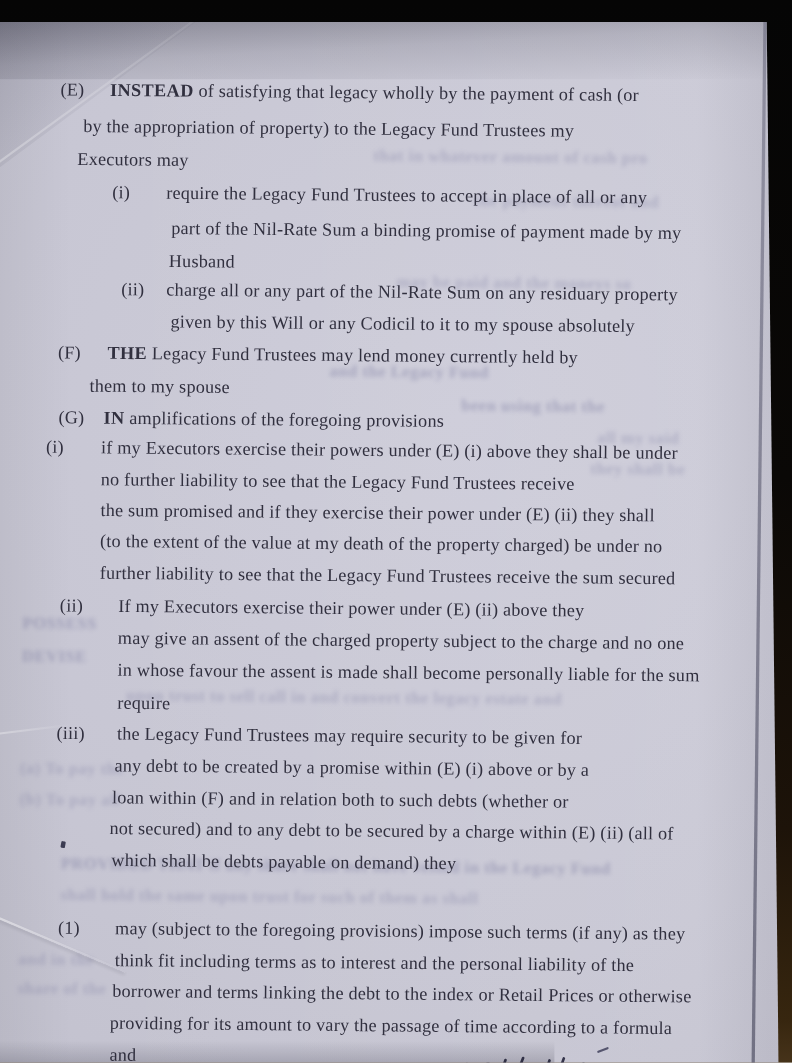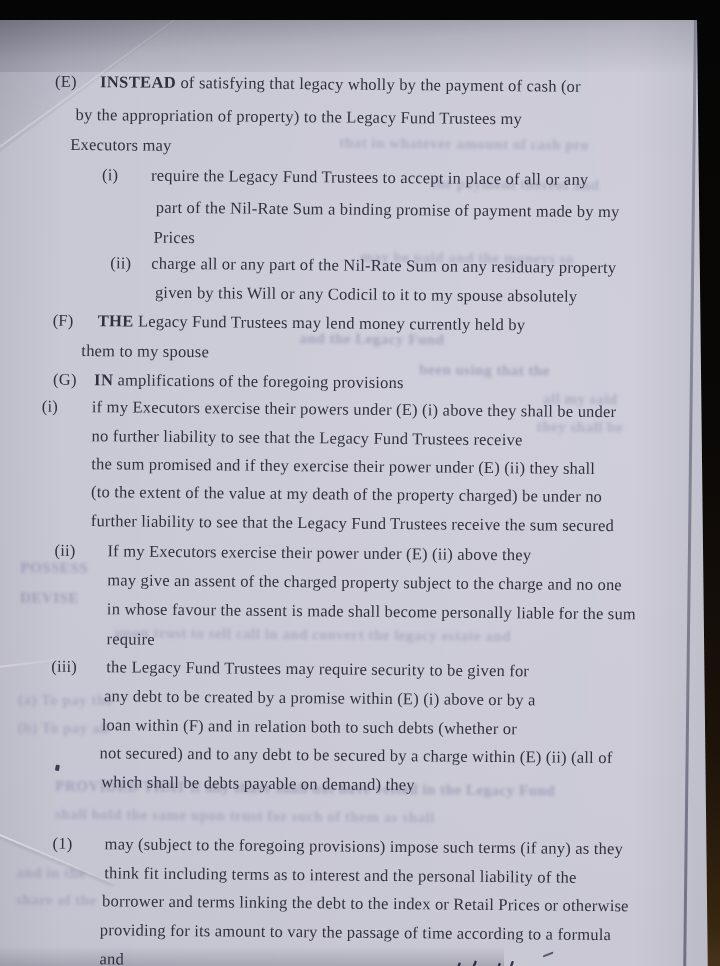--- a/index.html
+++ b/index.html
@@ -74,21 +74,21 @@
     <span class="bt" style="left:24px;top:872px">share of the</span>
 
     <span class="lbl" style="left:55px;top:52px">(E)</span>
     <div class="line" style="left:100px;top:52px"><span class="lead">INSTEAD</span><span> of satisfying that legacy wholly by the payment of cash (or</span></div>
     <div class="line" style="left:76px;top:85px">by the appropriation of property) to the Legacy Fund Trustees my</div>
     <div class="line" style="left:71px;top:115px">Executors may</div>
 
     <span class="lbl" style="left:103px;top:145px">(i)</span>
     <div class="line" style="left:152px;top:145px">require the Legacy Fund Trustees to accept in place of all or any</div>
     <div class="line" style="left:157px;top:177px">part of the Nil-Rate Sum a binding promise of payment made by my</div>
-    <div class="line" style="left:155px;top:207px">Prices</div>
+    <div class="line" style="left:155px;top:207px">Husband</div>
 
     <span class="lbl" style="left:112px;top:233px">(ii)</span>
     <div class="line" style="left:153px;top:233px">charge all or any part of the Nil-Rate Sum on any residuary property</div>
     <div class="line" style="left:157px;top:262px">given by this Will or any Codicil to it to my spouse absolutely</div>
 
     <span class="lbl" style="left:55px;top:291px">(F)</span>
     <div class="line" style="left:100px;top:291px"><span class="lead">THE</span><span> Legacy Fund Trustees may lend money currently held by</span></div>
     <div class="line" style="left:84px;top:321px">them to my spouse</div>
 
     <span class="lbl" style="left:56px;top:350px">(G)</span>

